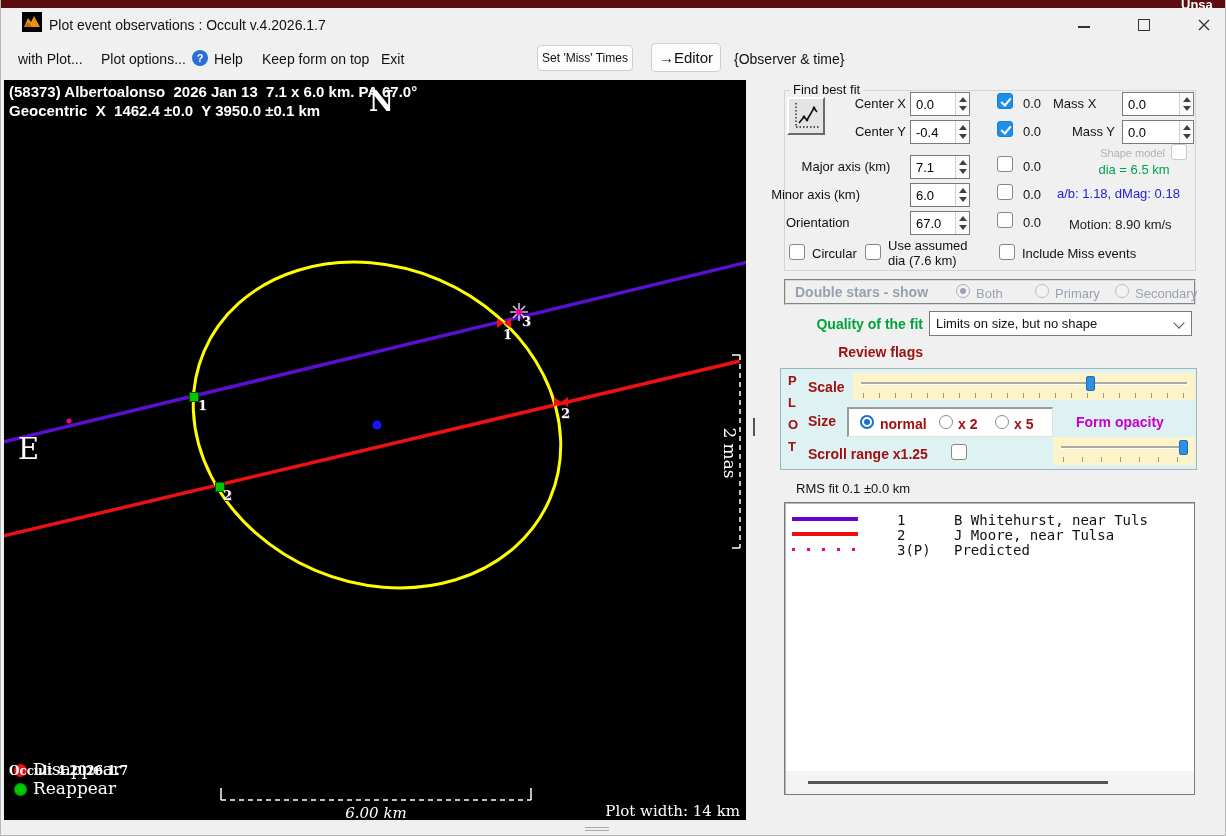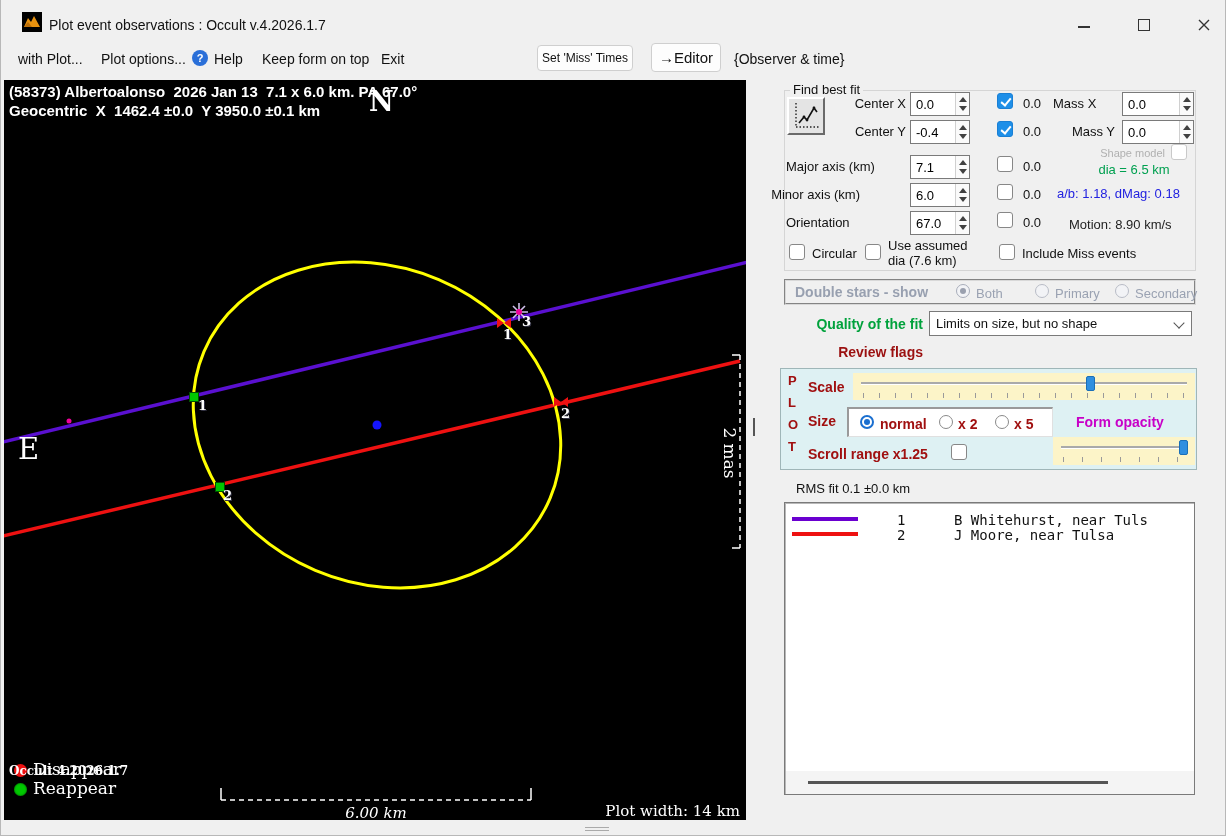--- a/index.html
+++ b/index.html
@@ -42,20 +42,23 @@
   .slider .ticks{position:absolute;left:10px;right:10px;top:20px;height:5px;
                  background:repeating-linear-gradient(90deg,#9a9a9a 0 1px,transparent 1px 16px)}
   .dark-red{color:#a01010;font-weight:bold}
   .mono{font-family:"DejaVu Sans Mono",monospace}
 </style>
 </head>
 <body>
 
 <div class="win">
 
+  <div class="abs" style="left:0;top:0;width:1226px;height:8px;background:#5c0d10;overflow:hidden">
+    <span class="t" style="left:1180px;top:-3px;color:#fff;font-size:13px;font-weight:bold">Unsa</span>
+  </div>
 
   <div class="abs" style="left:0;top:8px;width:1226px;height:32px;background:#f0f0f0">
     <span class="abs" style="left:21px;top:4px;width:20px;height:20px;background:#000">
       <svg width="20" height="20" viewBox="0 0 20 20">
         <polygon points="2,15 6,6 9,10 12,4 18,15" fill="#e8920f"></polygon>
         <polygon points="2,15 6,10 10,15" fill="#b96d08"></polygon>
       </svg>
     </span>
     <span class="t" style="left:48px;top:9px;font-size:14px">Plot event observations : Occult v.4.2026.1.7</span>
     <span class="abs" style="left:1066px;top:6px;width:34px;height:22px">
@@ -188,21 +191,21 @@
     <span class="v">0.0</span>
     <span class="ud">
         <span class="tri-up"></span>
         <span class="tri-dn"></span>
       </span>
   </span>
 
   <span class="t" style="left:1080px;top:147px;width:84px;text-align:right;font-size:11px;color:#b0b0b0">Shape model</span>
   <span class="cb dis" style="left:1170px;top:144px"></span>
 
-  <span class="t" style="left:785px;top:159px;width:120px;text-align:left">Major axis (km)</span>
+  <span class="t" style="left:785px;top:159px;width:120px;text-align:center">Major axis (km)</span>
   <span class="spin" style="left:909px;top:155px;width:60px">
     <span class="v">7.1</span>
     <span class="ud">
         <span class="tri-up"></span>
         <span class="tri-dn"></span>
       </span>
   </span>
   <span class="cb" style="left:996px;top:156px"></span>
   <span class="t" style="left:1022px;top:159px">0.0</span>
   <span class="t" style="left:1075px;top:162px;width:116px;text-align:center;color:#00a050">dia = 6.5 km</span>
@@ -295,20 +298,25 @@
     <div class="abs" style="left:0;top:8px;width:100%;height:16px">
       <span class="abs" style="left:7px;top:6px;width:66px;height:4px;background:#6a00d0"></span>
       <span class="t mono" style="left:112px;top:1px;font-size:14px">1</span>
       <span class="t mono" style="left:169px;top:1px;font-size:14px">B Whitehurst, near Tuls</span>
     </div>
     <div class="abs" style="left:0;top:23px;width:100%;height:16px">
       <span class="abs" style="left:7px;top:6px;width:66px;height:4px;background:#ee1111"></span>
       <span class="t mono" style="left:112px;top:1px;font-size:14px">2</span>
       <span class="t mono" style="left:169px;top:1px;font-size:14px">J Moore, near Tulsa</span>
     </div>
+    <div class="abs" style="left:0;top:38px;width:100%;height:16px">
+      <span class="abs" style="left:7px;top:7px;width:70px;height:3px;background:repeating-linear-gradient(90deg,#f0009a 0 3px,transparent 3px 15px)"></span>
+      <span class="t mono" style="left:112px;top:1px;font-size:14px">3(P)</span>
+      <span class="t mono" style="left:169px;top:1px;font-size:14px">Predicted</span>
+    </div>
     <div class="abs" style="left:1px;top:268px;width:408px;height:23px;background:#f4f4f4">
       <div class="abs" style="left:22px;top:10px;width:300px;height:3px;background:#555"></div>
     </div>
   </div>
 
   <div class="abs" style="left:584px;top:827px;width:24px;height:4px;background:repeating-linear-gradient(0deg,#aaa 0 1px,transparent 1px 3px)"></div>
 
 </div>
 
 </body></html>

